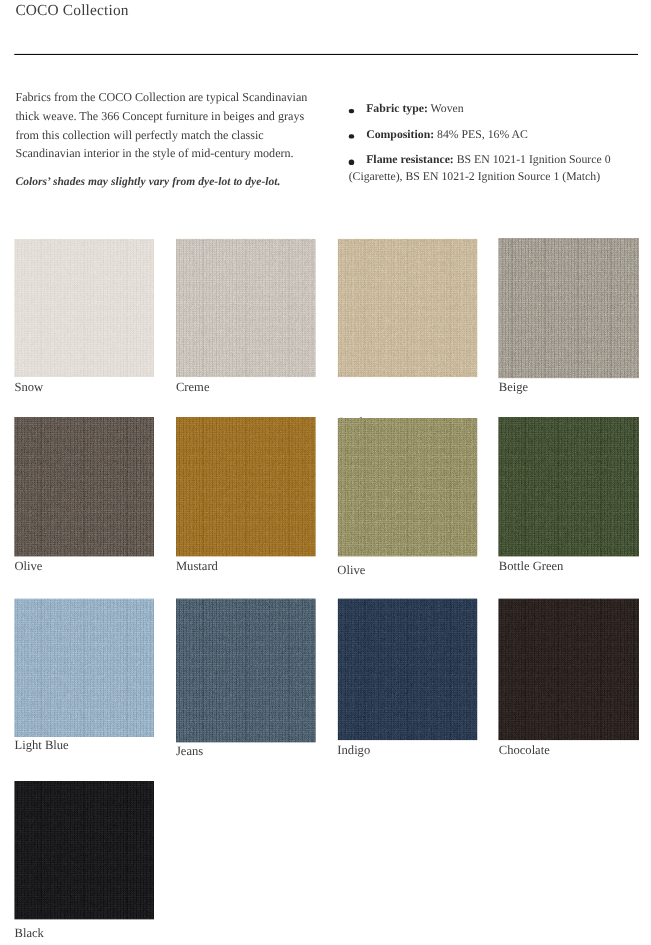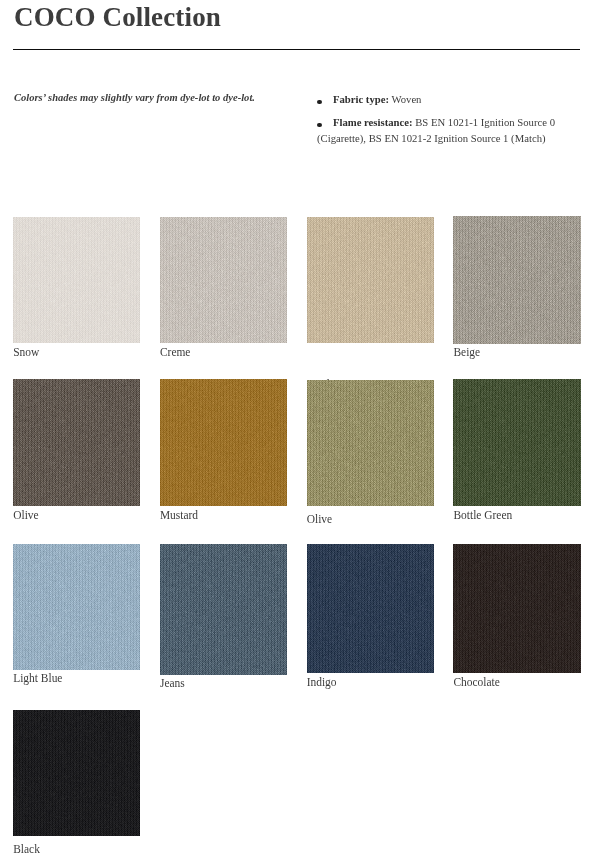--- a/index.html
+++ b/index.html
@@ -3,21 +3,21 @@
 <meta charset="utf-8">
 <title>COCO Collection</title>
 <style>
   html,body{margin:0;padding:0;background:#ffffff;}
   body{width:592px;height:859px;overflow:hidden;
        font-family:"Liberation Serif",serif;color:#3a3a3a;
        -webkit-font-smoothing:antialiased;}
   .page{position:absolute;left:13px;top:0;width:567px;will-change:opacity;}
 
   
-  .title{font-size:27px;font-weight:700;color:#3d3d3d;letter-spacing:.15px;
+  .title{font-size:14px;font-weight:400;color:#3d3d3d;letter-spacing:.15px;
          line-height:1;margin:0;position:absolute;left:1px;top:4.4px;}
   .rule{position:absolute;left:0;top:48.6px;width:567px;height:1.4px;background:#0d0d0d;}
 
   
   .cols{position:absolute;top:79px;left:0;width:567px;}
   .colL{position:absolute;left:1px;top:2.0px;width:282px;}
   .colR{position:absolute;left:300px;top:7.5px;width:270px;}
   .para{font-size:11px;line-height:16.9px;color:#3d3d3d;margin:0;}
   .note{font-size:10.5px;line-height:16.9px;color:#3d3d3d;margin:9.1px 0 0 0;
         font-style:italic;font-weight:700;letter-spacing:.02px;}
@@ -68,25 +68,27 @@
 </defs>
   </svg>
 
 <div class="page">
 
   <h1 class="title">COCO Collection</h1>
   <div class="rule"></div>
 
   <div class="cols">
     <div class="colL">
+      <p class="para">Fabrics from the COCO Collection are typical Scandinavian thick weave. The 366 Concept furniture in beiges and grays from this collection will perfectly match the classic Scandinavian interior in the style of mid-century modern.</p>
       <p class="note">Colors’ shades may slightly vary from dye-lot to dye-lot.</p>
     </div>
     <div class="colR">
       <ul class="specs">
           <li><span class="dot"></span><b>Fabric type:</b><span> Woven</span></li>
+          <li><span class="dot"></span><b>Composition:</b><span> 84% PES, 16% AC</span></li>
           <li><span class="dot"></span><b>Flame resistance:</b><span> BS EN 1021-1 Ignition Source 0 (Cigarette), BS EN 1021-2 Ignition Source 1 (Match)</span></li>
         </ul>
     </div>
   </div>
 
   <div class="grid">
       <div class="cell" style="left: 0px; top: 0px; width: 127.3px;">
         <div class="swatch" style="position: absolute; left: 0px; top: 0px; width: 127.3px; height: 126.4px;">
           <div class="base" style="background:rgb(250,244,237)"></div>
           <div class="nz" style="opacity:0.0140">

